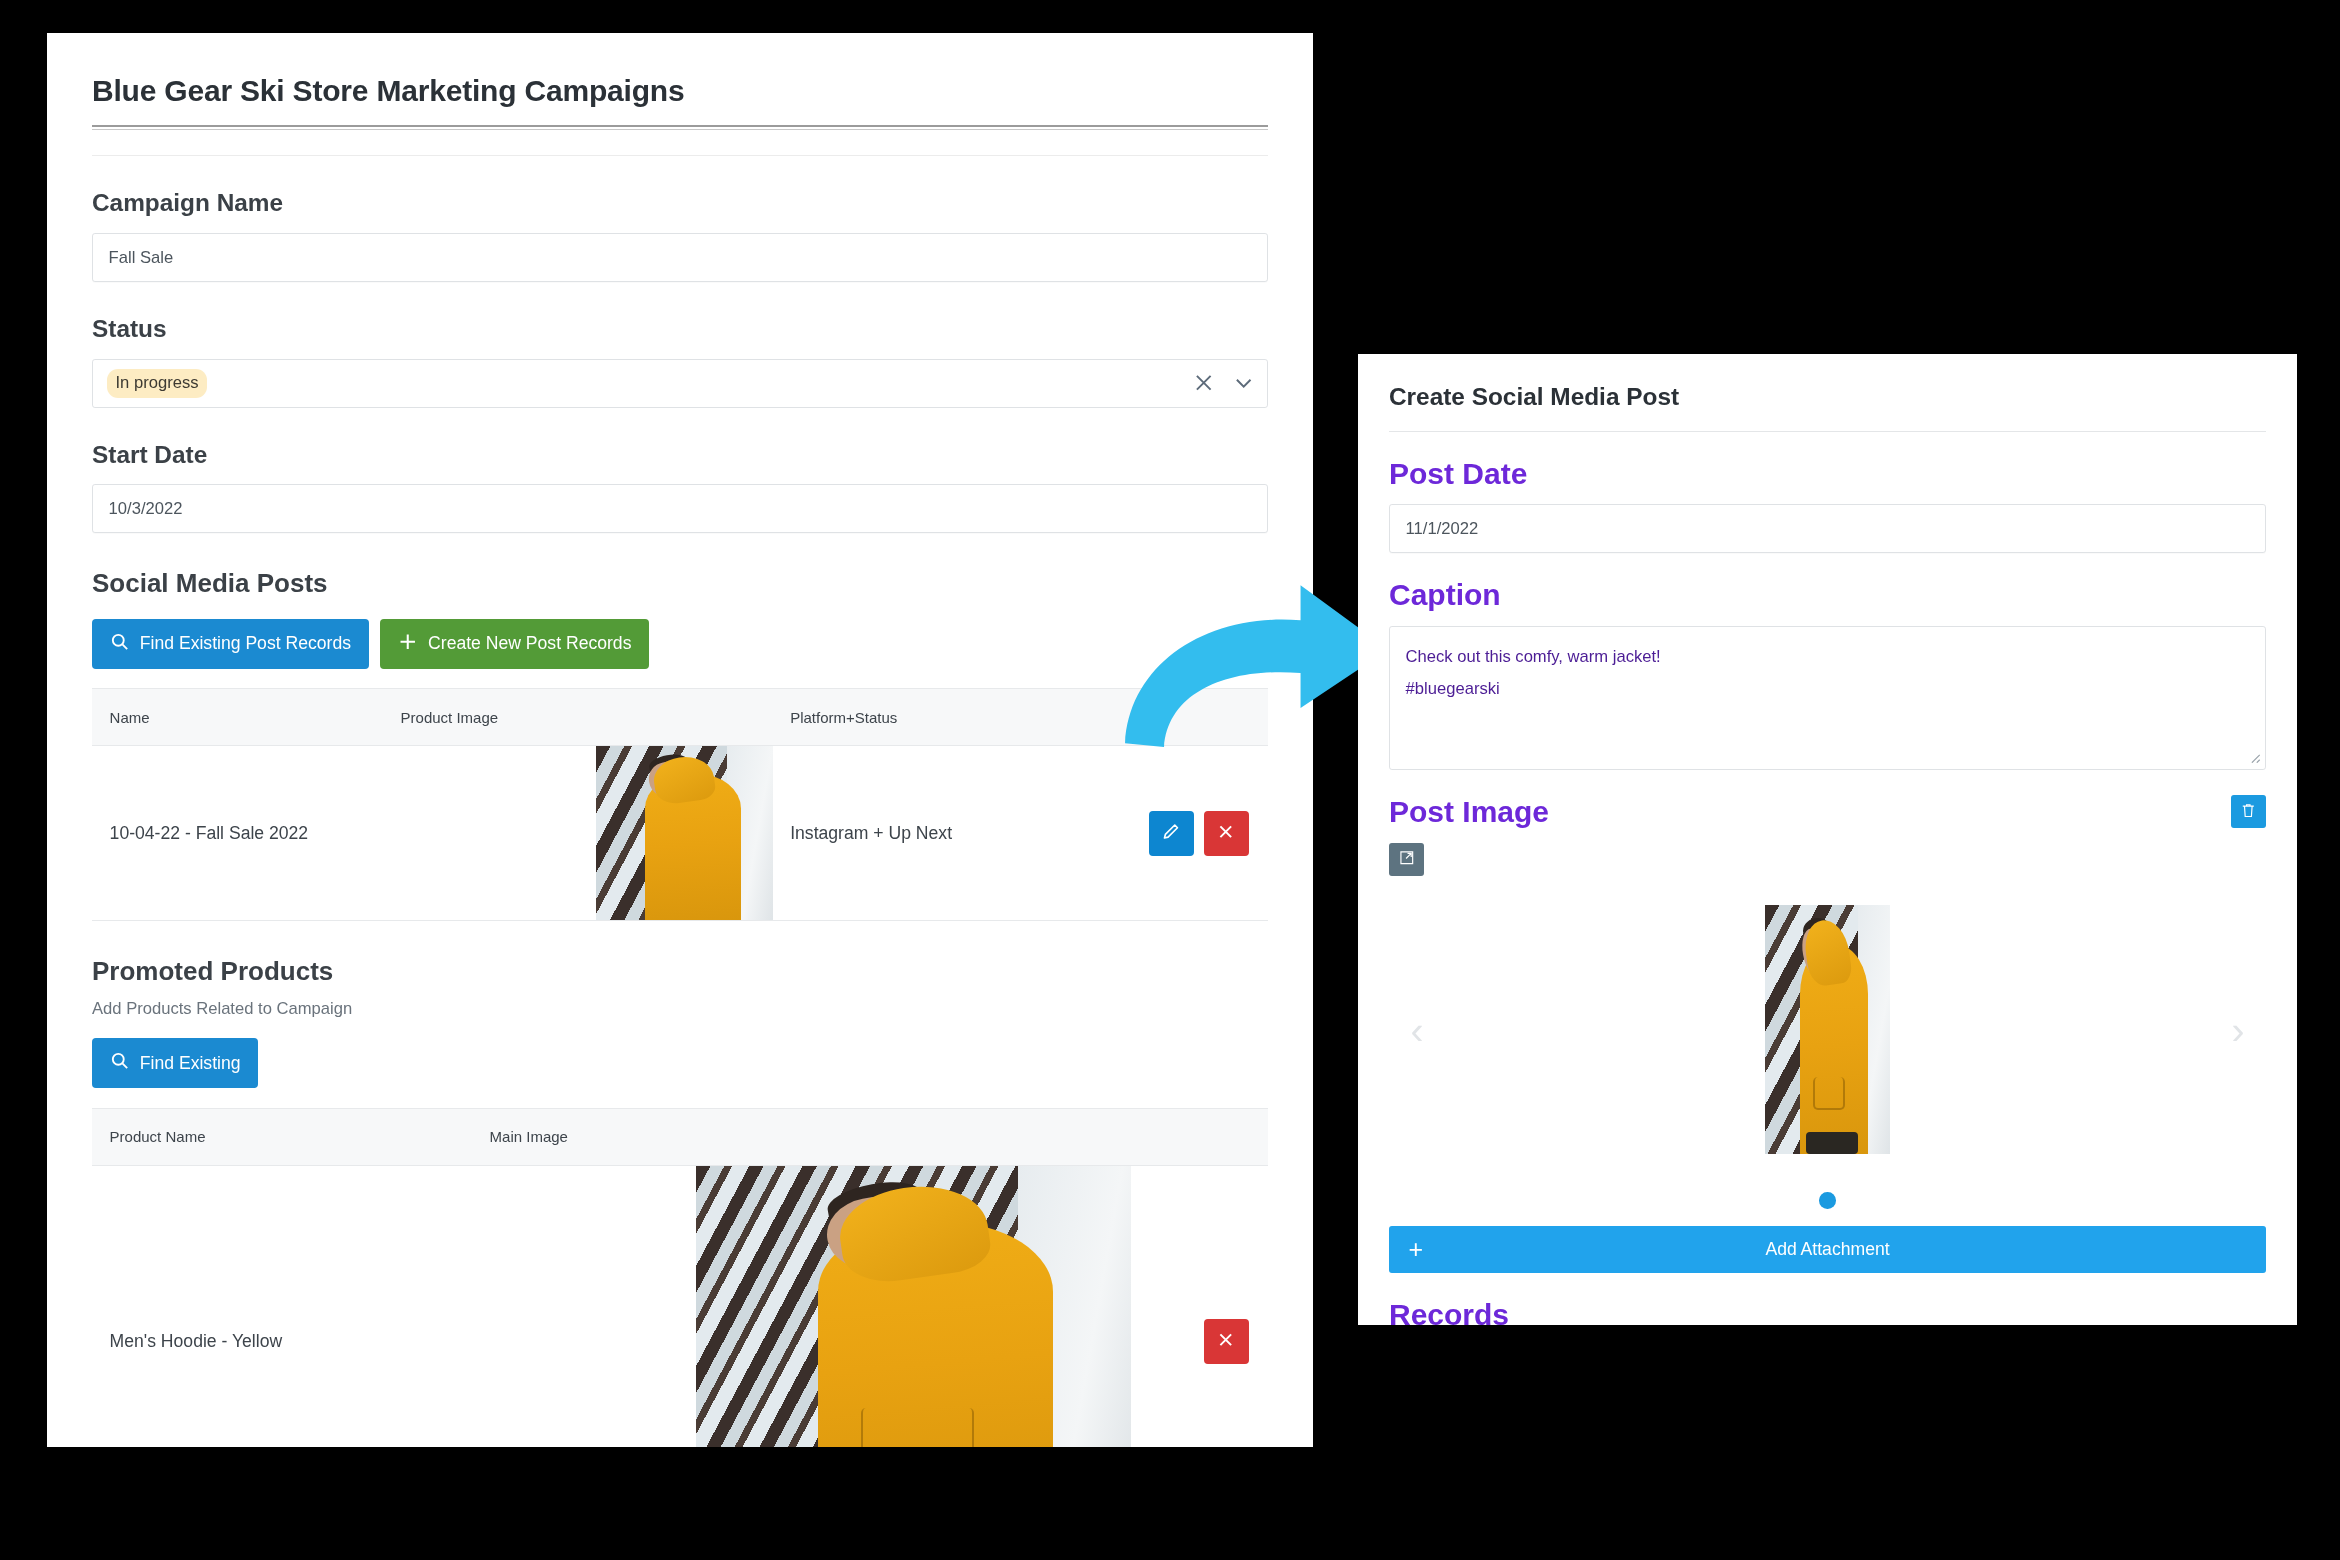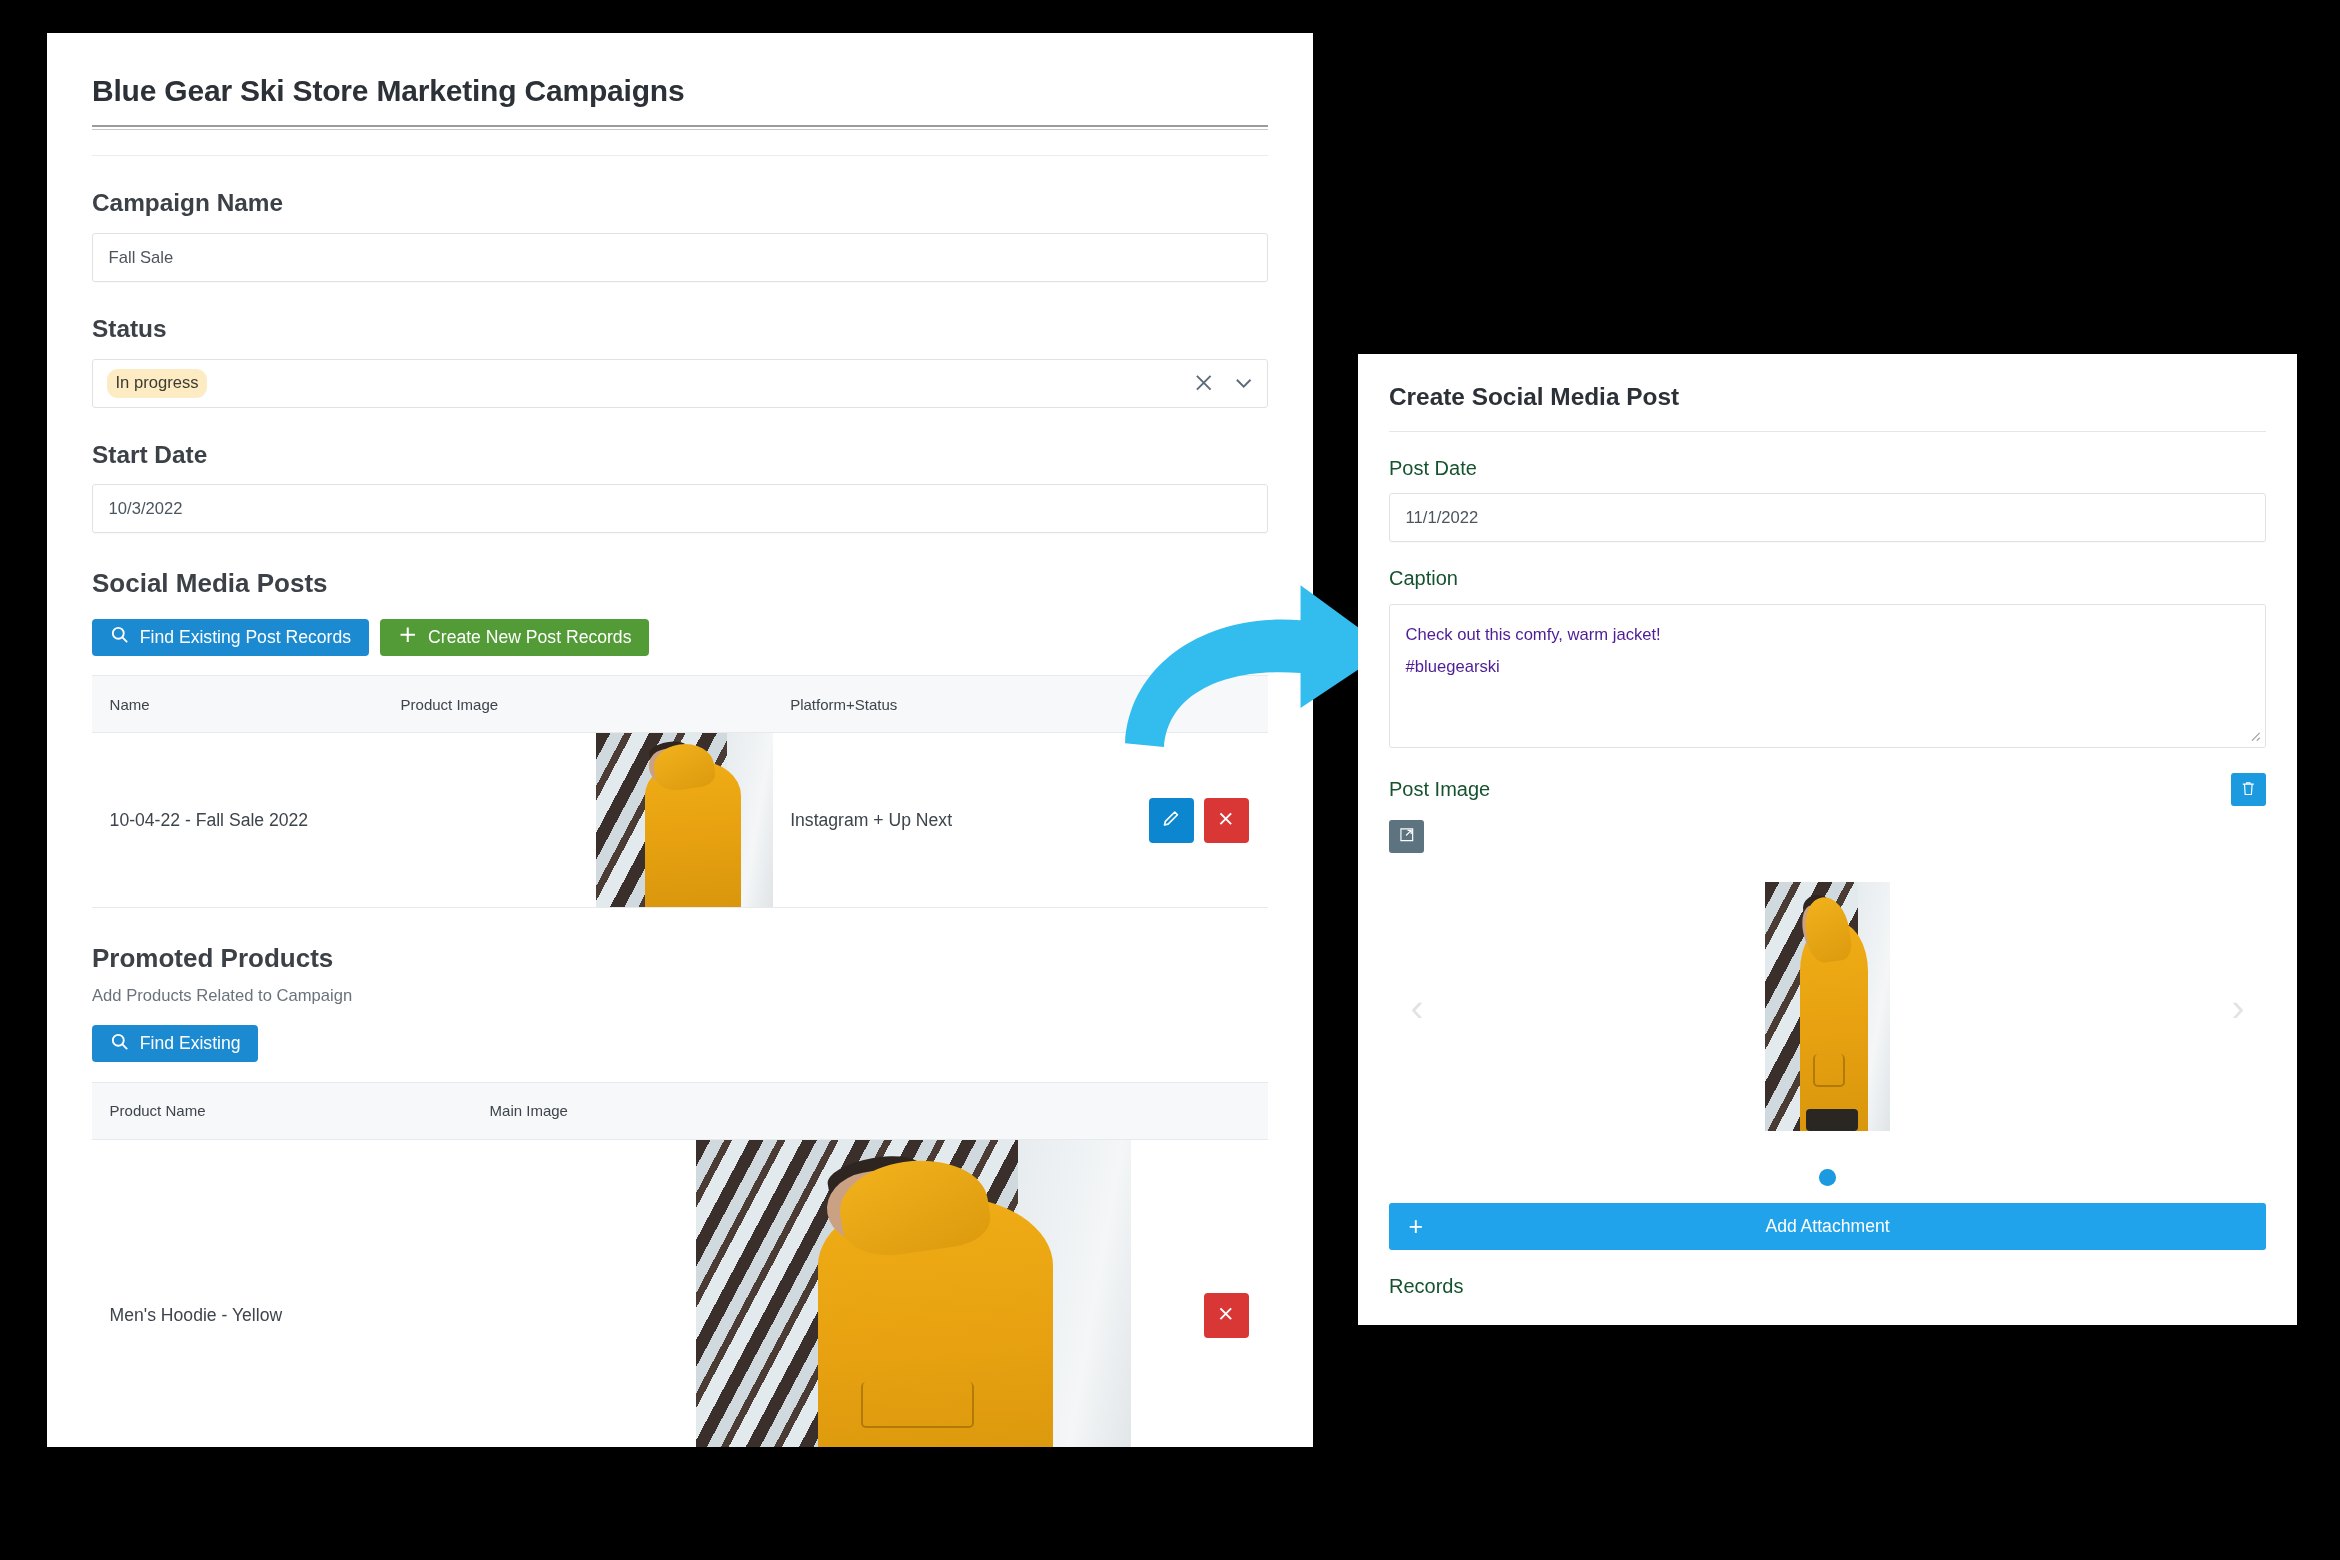--- a/index.html
+++ b/index.html
@@ -53,21 +53,21 @@
 
   .sect-title {
     font-size: 26px; font-weight: bold; color: #3b4147;
     margin-top: 35px;
   }
   .sect-sub { font-size: 16.6px; color: #6a737c; margin-top: 11.7px; }
 
   .btn-row { margin-top: 19.5px; display: flex; gap: 11.7px; }
   .btn {
     display: inline-flex; align-items: center; gap: 10.7px;
-    height: 37px; padding: 0 17.6px; border-radius: 3.9px;
+    height: 50px; padding: 0 17.6px; border-radius: 3.9px;
     color: #fff; font-size: 17.6px; border: none; cursor: pointer;
     white-space: nowrap;
   }
   .btn-blue { background: #1b8ad1; }
   .btn-green { background: #539b37; }
 
   .tbl { margin-top: 19.5px; width: 100%; border-collapse: collapse; }
   .tbl thead th {
     background: #f7f8f9; text-align: left;
     font-size: 15px; font-weight: normal; color: #3d444b;
@@ -146,21 +146,21 @@
   .panel-right {
     position: absolute;
     left: 1358px; top: 354px;
     width: 939px; height: 971px;
     background: #ffffff; overflow: hidden;
   }
   .panel-right-inner { padding: 29px 31px 0 31px; }
   .dlg-title { font-size: 24.4px; font-weight: bold; color: #2b3137; }
   .dlg-rule { margin-top: 19.5px; border-top: 1px solid #e4e6e8; }
   .r-label {
-    font-size: 20px; font-weight: normal; color: #14532d;
+    font-size: 30px; font-weight: bold; color: #6d28d9;
     margin-top: 25px; margin-bottom: 13.7px;
   }
   .r-label-row { display:flex; align-items:center;gap:25px; }
   .textarea-box {
     border: 1px solid #dfe2e5; border-radius: 2.9px; background: #fff;
     height: 144px; padding: 13.7px 15.6px; position: relative;
     font-size: 16.6px; color: #4c1d95; line-height: 1.95;
   }
   .resize-grip {
     position: absolute; right: 3.9px; bottom: 2.9px;

